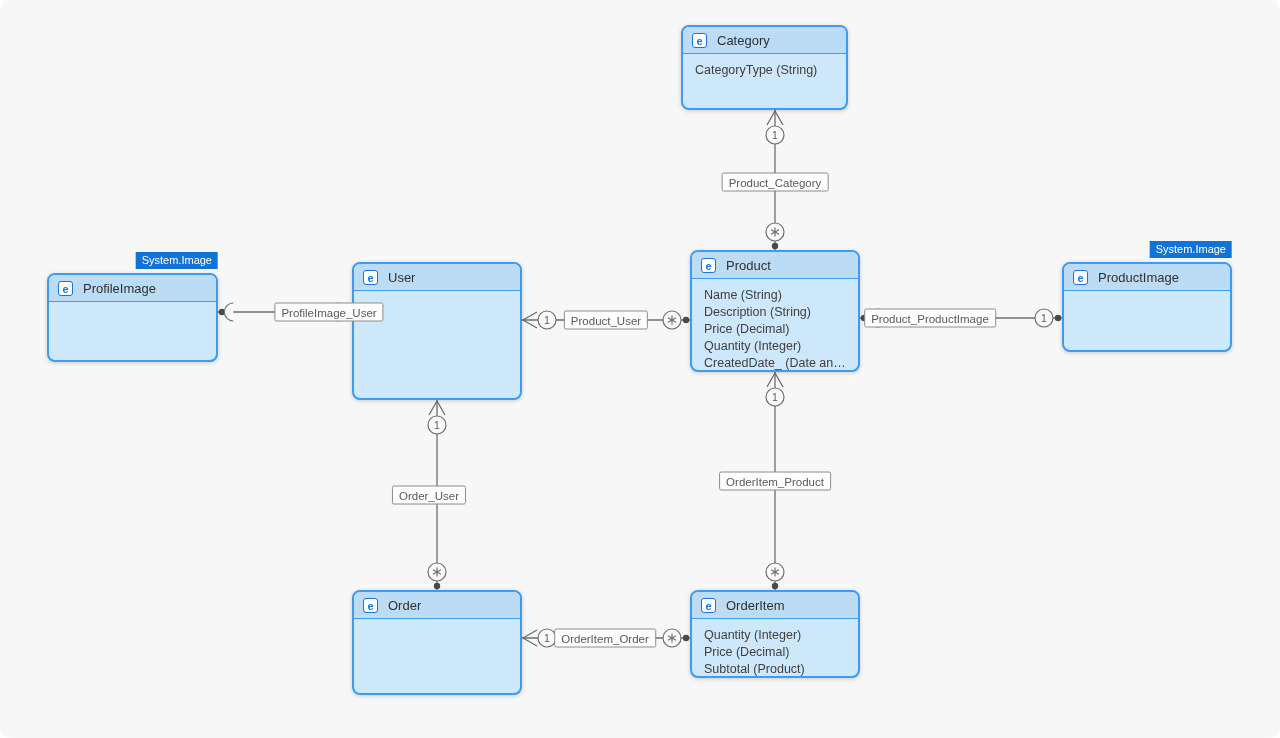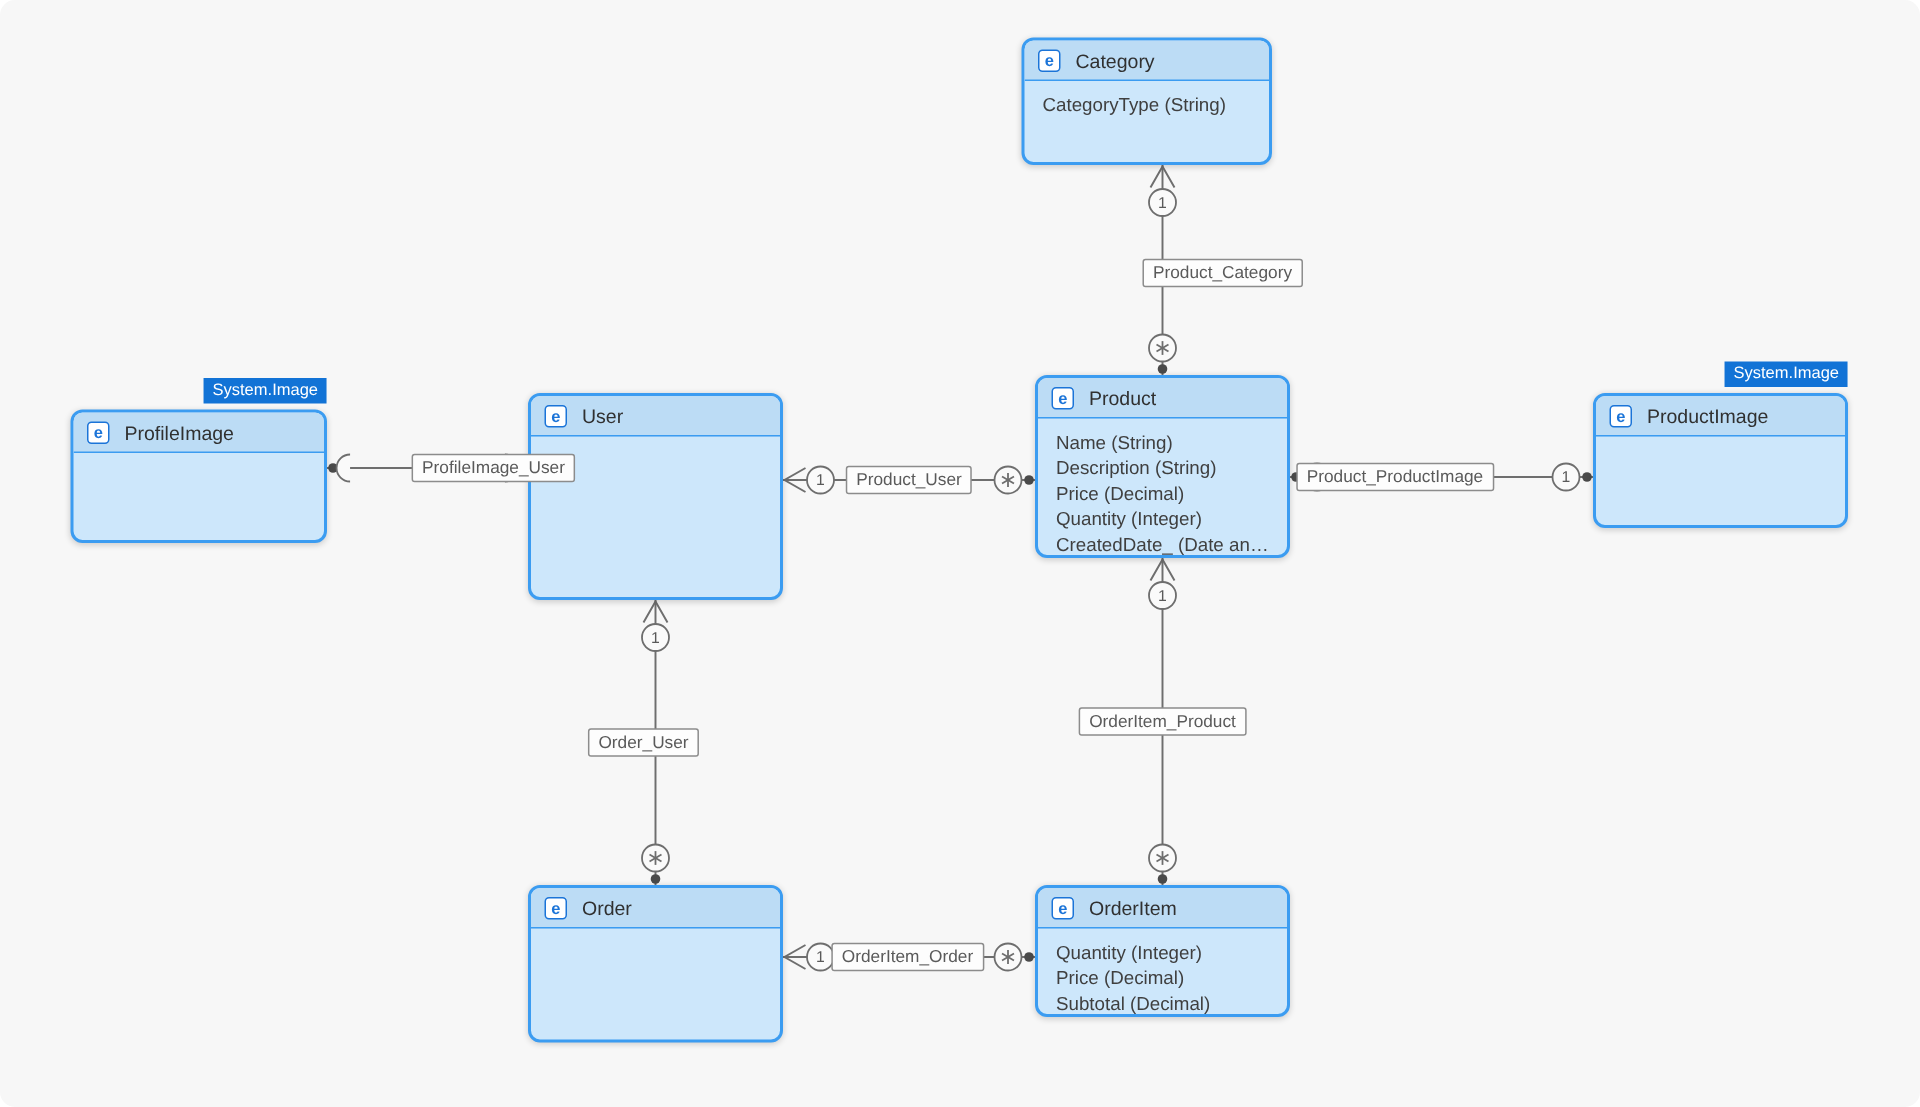--- a/index.html
+++ b/index.html
@@ -79,21 +79,21 @@
       <line x1="522" y1="638" x2="690" y2="638" stroke="#6e6e6e" stroke-width="1.3"></line>
       <path d="M 537 630 L 523 638 L 537 646" fill="none" stroke="#6e6e6e" stroke-width="1.3"></path>
       <circle cx="547" cy="638" r="9" fill="#fafafa" stroke="#6e6e6e" stroke-width="1.2"></circle>
       <text x="547" y="641.5" text-anchor="middle" font-size="10.5" font-family="Liberation Sans, DejaVu Sans, sans-serif" fill="#5a5a5a">1</text>
       <circle cx="686" cy="638" r="3.2" fill="#4a4a4a"></circle>
       <circle cx="672" cy="638" r="9" fill="#fafafa" stroke="#6e6e6e" stroke-width="1.2"></circle>
       <line x1="672" y1="633.4" x2="672" y2="642.6" stroke="#6e6e6e" stroke-width="1.2"></line>
       <line x1="675.9837168574085" y1="635.7" x2="668.0162831425915" y2="640.3" stroke="#6e6e6e" stroke-width="1.2"></line>
       <line x1="675.9837168574085" y1="640.3" x2="668.0162831425915" y2="635.7" stroke="#6e6e6e" stroke-width="1.2"></line>
     </svg>
-<div class="rel-label" style="left: 775px; top: 182px; margin-left: 40px;">Product_Category</div>
+<div class="rel-label" style="left: 775px; top: 182px;">Product_Category</div>
     <div class="rel-label" style="left: 285px; top: 312px; margin-left: 44px;">ProfileImage_User</div>
     <div class="rel-label" style="left: 606px; top: 320px;">Product_User</div>
     <div class="rel-label" style="left: 930px; top: 318px;">Product_ProductImage</div>
     <div class="rel-label" style="left: 429px; top: 495px;">Order_User</div>
     <div class="rel-label" style="left: 775px; top: 481px;">OrderItem_Product</div>
     <div class="rel-label" style="left: 605px; top: 638px;">OrderItem_Order</div>
     <div class="entity" style="left: 681px; top: 25px; width: 167px; height: 85px;">
       <div class="entity-header">
         <span class="entity-icon">e</span>
         <span class="entity-title">Category</span>
@@ -144,16 +144,16 @@
       </div>
     </div>
     <div class="entity" style="left: 690px; top: 590px; width: 170px; height: 88px;">
       <div class="entity-header">
         <span class="entity-icon">e</span>
         <span class="entity-title">OrderItem</span>
       </div>
       <ul class="entity-attrs">
         <li>Quantity (Integer)</li>
         <li>Price (Decimal)</li>
-        <li>Subtotal (Decimal)</li>
+        <li>Subtotal (Product)</li>
       </ul>
     </div>
   </div>
 
 </body></html>

